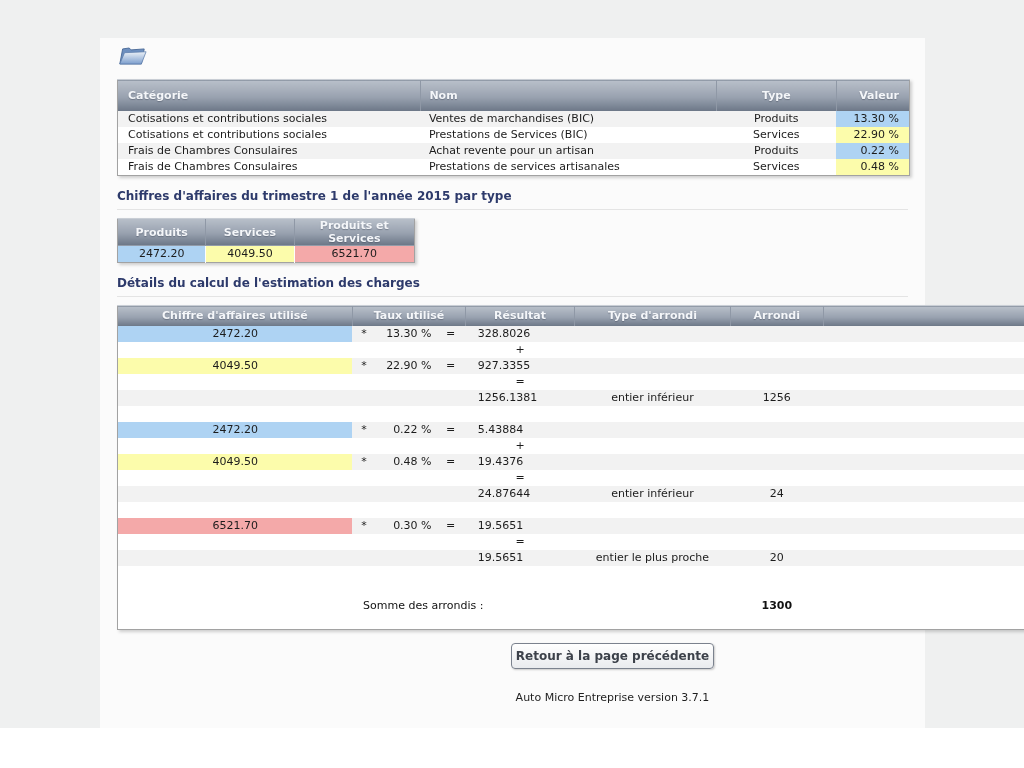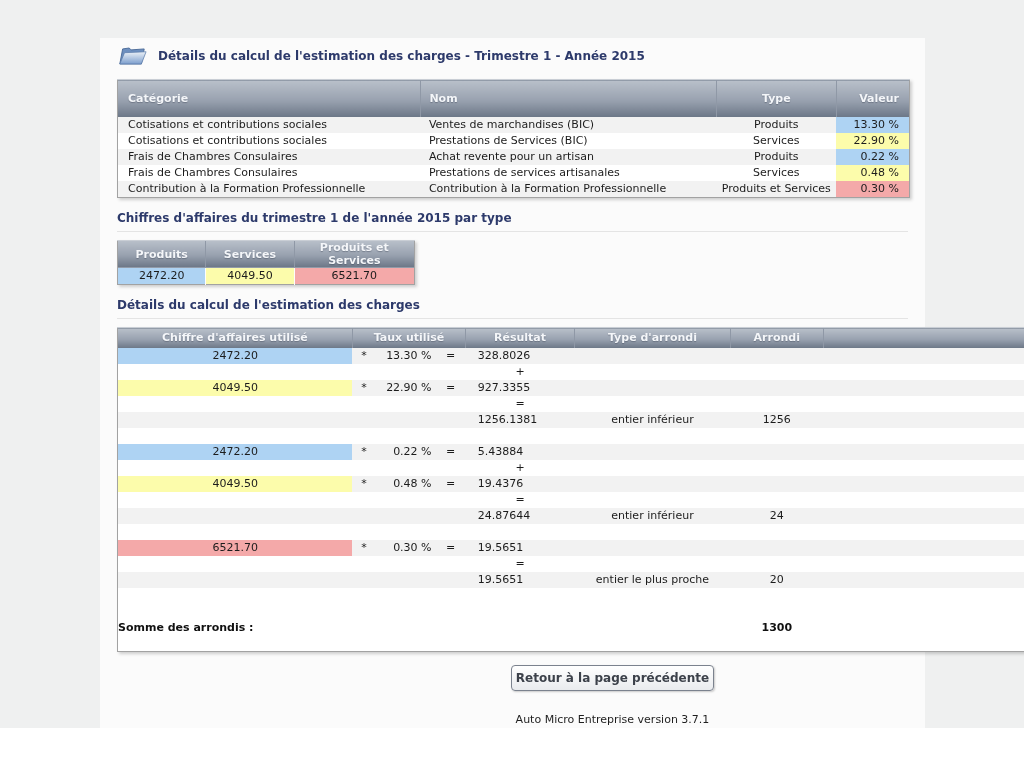--- a/index.html
+++ b/index.html
@@ -31,21 +31,21 @@
     color: #f4f6f9; font-weight: bold; font-size: 11px;
     border-left: 1px solid #8f98a6; border-top: 1px solid #c9ced5;
     text-shadow: 0 1px 1px rgba(40,50,65,.35); text-align: center;
     padding: 0; white-space: normal;
   }
   th:first-child { border-left: none; }
   td { height: 16px; line-height: 16px; padding: 0; white-space: nowrap; overflow: hidden; }
 
   
   .t1 { width: 793px; }
-  .t1 th { height: 37px; margin-top: 20px; }
+  .t1 th { height: 31px; margin-top: 20px; }
   .t1 .c0 { text-align: left;  padding-left: 10px; }
   .t1 .c1 { text-align: left;  padding-left: 8px; }
   .t1 .c2 { text-align: center; }
   .t1 .c3 { text-align: right; padding-right: 10px; }
   .t1 tbody tr:nth-child(odd) { background: #f2f2f2; }
 
   
   .t2 { width: 298px; }
   .t2 th { height: 28px; line-height: 13px; padding: 0 4px; }
   .t2 td { text-align: center; border-left: 1px solid #fdfdfd; }
@@ -56,21 +56,21 @@
   .t3 th { height: 20px; }
   .t3 .c0 { text-align: center; }
   .t3 .c1 { text-align: center; }
   .t3 .c2 { text-align: right; padding-right: 4px; }
   .t3 .c3 { text-align: center; }
   .t3 .c4 { text-align: left; padding-left: 12px; }
   .t3 .c4.sym { text-align: center; padding-left: 0; }
   .t3 .c5 { text-align: center; }
   .t3 .c6 { text-align: center; }
   .t3 tr.shade { background: #f2f2f2; }
-  .t3 .somme-label { text-align: left; font-weight: bold; padding-right: 2px; color: #111; }
+  .t3 .somme-label { text-align: center; font-weight: normal; padding-right: 2px; color: #111; }
   .t3 .somme-value { font-weight: bold; color: #111; }
 
   .button-row { position: relative; left: 100px; text-align: center; margin-top: 13px; }
   .back-btn {
     font-family: inherit; font-size: 12px; font-weight: bold; color: #3c414a;
     padding: 5px 4px; border: 1px solid #7b828e; border-radius: 4px;
     background: linear-gradient(#ffffff, #e9ebee);
     box-shadow: 1px 1px 2px rgba(0,0,0,.2); cursor: pointer;
   }
   .footer { position: relative; left: 100px; text-align: center; margin-top: 22px; font-size: 11px; color: #1f1f1f; }
@@ -88,21 +88,20 @@
         <defs>
           <linearGradient id="fg" x1="0" y1="0" x2="0" y2="1">
             <stop offset="0" stop-color="#ecf1f7"></stop>
             <stop offset="1" stop-color="#7d9fce"></stop>
           </linearGradient>
         </defs>
         <path d="M3 22 L6 6 L13 5 L15 7 L29 6 L26 22 Z" fill="#6d8fbf" stroke="#4a6a98" stroke-width="1"></path>
         <path d="M3 22 L8 10 L31 9 L26 22 Z" fill="url(#fg)" stroke="#5d7dab" stroke-width="0.8"></path>
       </svg>
     </span>
-    <span class="page-title">Détails du calcul de l'estimation des charges - Trimestre 1 - Année 2015</span>
   </div>
 
 
   <table class="t1">
     <colgroup>
         <col style="width:303px">
         <col style="width:295px">
         <col style="width:120px">
         <col style="width:73px">
       </colgroup>
@@ -131,26 +130,20 @@
           <td class="c0">Frais de Chambres Consulaires</td>
           <td class="c1">Achat revente pour un artisan</td>
           <td class="c2">Produits</td>
           <td class="c3" style="background: rgb(174, 211, 243);">0.22 %</td>
         </tr>
         <tr>
           <td class="c0">Frais de Chambres Consulaires</td>
           <td class="c1">Prestations de services artisanales</td>
           <td class="c2">Services</td>
           <td class="c3" style="background: rgb(252, 252, 171);">0.48 %</td>
-        </tr>
-        <tr>
-          <td class="c0">Contribution à la Formation Professionnelle</td>
-          <td class="c1">Contribution à la Formation Professionnelle</td>
-          <td class="c2">Produits et Services</td>
-          <td class="c3" style="background: rgb(244, 169, 169);">0.30 %</td>
         </tr>
       </tbody>
   </table>
 
   <h2 class="section">Chiffres d'affaires du trimestre 1 de l'année 2015 par type</h2>
 
   <table class="t2">
     <colgroup>
         <col style="width:88px">
         <col style="width:88px">

